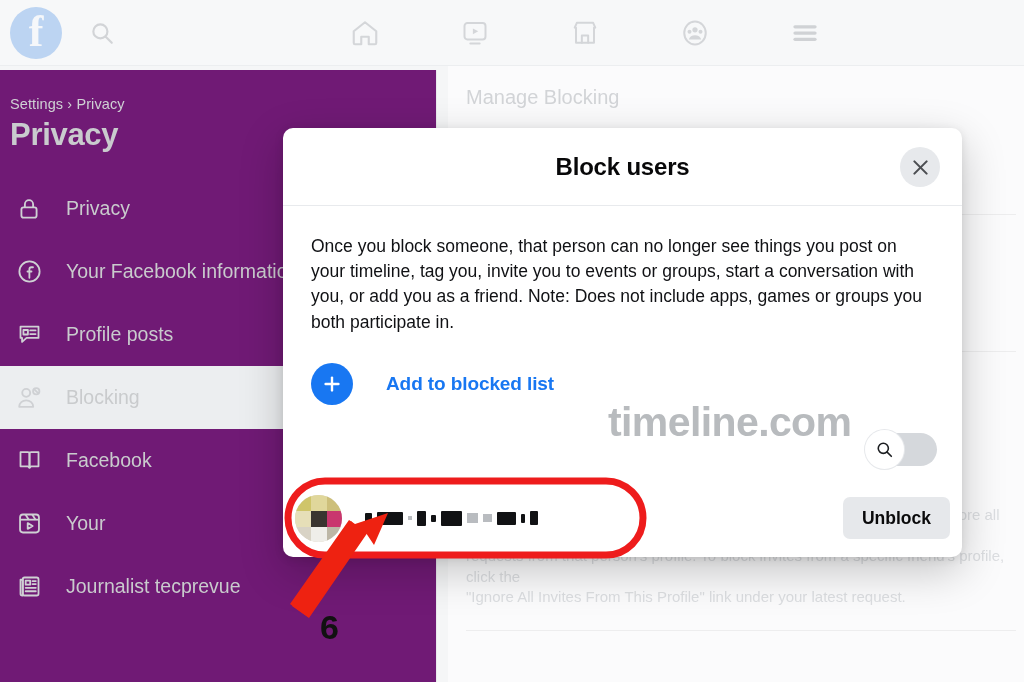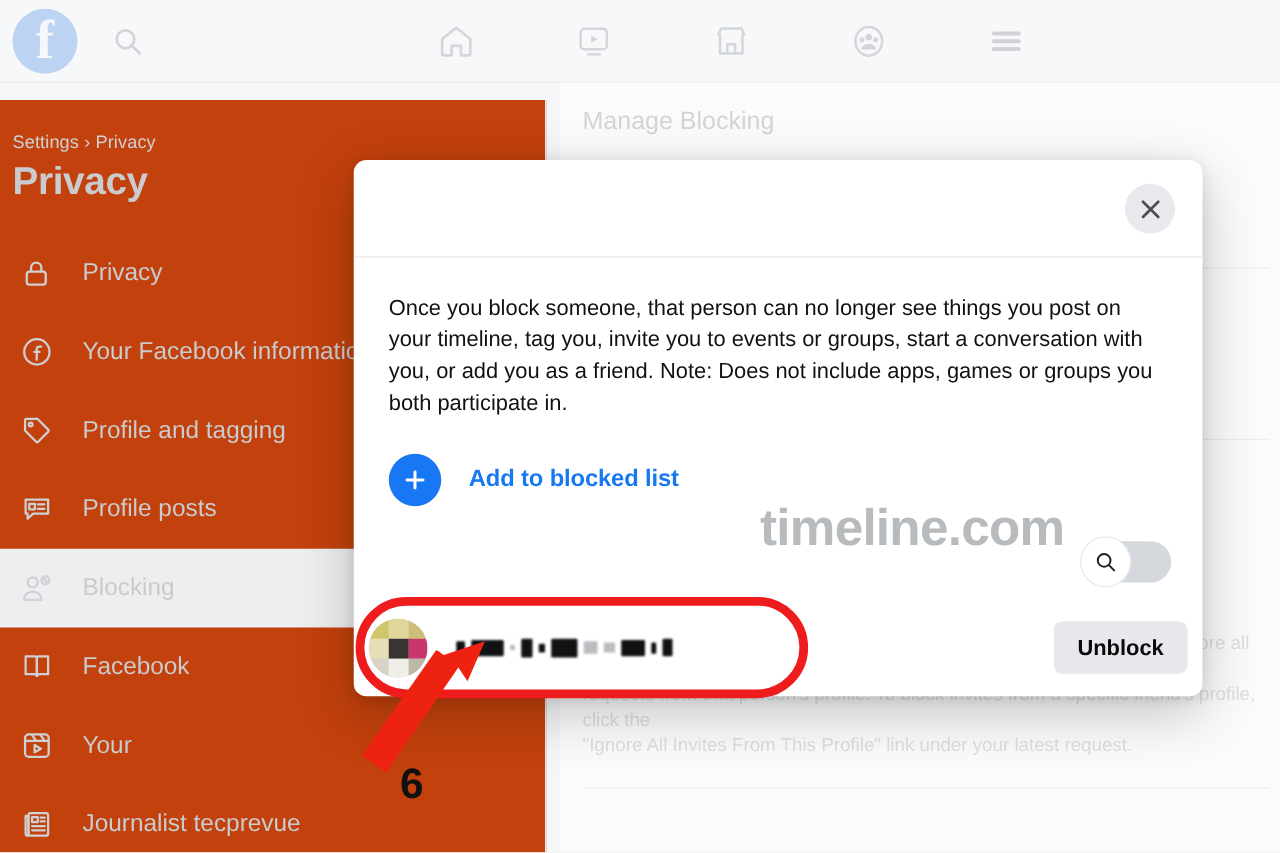--- a/index.html
+++ b/index.html
@@ -57,22 +57,22 @@
     display: flex; align-items: center; gap: 0px;
   }
   .topnav-btn {
     width: 110px; height: 58px;
     display: flex; align-items: center; justify-content: center;
   }
   .gicon { display: block; }
 
   
   #sidebar {
-    position: absolute; left: 0; top: 80px; width: 437px; bottom: 0;
-    background: #c2410c;
+    position: absolute; left: 0; top: 70px; width: 437px; bottom: 0;
+    background: #701a75;
     border-right: 1px solid #e9eaec;
     padding-top: 26px;
   }
   #breadcrumb {
     font-size: 14.5px; color: #cfd1d4; margin-left: 10px;
     letter-spacing: .1px;
   }
   #page-title {
     font-size: 31px; font-weight: bold; color: #c9cbce;
     margin-left: 10px; margin-top: 5px; letter-spacing: -.3px;
@@ -135,21 +135,21 @@
     background: #e7e9ec;
     display: flex; align-items: center; justify-content: center;
     border: none; cursor: pointer;
   }
   #modal-body { padding: 28px 28px 0 28px; }
   #modal-desc {
     font-size: 17.5px; color: #101114; line-height: 1.44;
     max-width: 616px;
   }
   #add-row {
-    display: flex; align-items: center; gap: 22px;
+    display: flex; align-items: center; gap: 33px;
     margin-top: 28px; cursor: pointer;
   }
   #add-circle {
     width: 42px; height: 42px; border-radius: 50%;
     background: #1877f2;
     display: flex; align-items: center; justify-content: center;
     flex: none;
   }
   #add-label {
     font-size: 19px; color: #1877f2; font-weight: bold; letter-spacing: -.1px;
@@ -300,29 +300,20 @@
         <div class="side-item">
           <span class="s-ico">
             <svg width="27" height="27" viewBox="0 0 24 24" fill="none" stroke="#cfd1d4" stroke-width="1.6">
               <circle cx="12" cy="12" r="9"></circle>
               <path d="M13.6 8.2h1.5M13.6 8.2c-1 0-1.7.6-1.7 1.8v7.6M10.2 12h3.6" stroke-linecap="round"></path>
             </svg>
           </span>
           <span class="s-label">Your Facebook information</span>
         </div>
 
-        <div class="side-item">
-          <span class="s-ico">
-            <svg width="27" height="27" viewBox="0 0 24 24" fill="none" stroke="#cfd1d4" stroke-width="1.6" stroke-linejoin="round">
-              <path d="M11.6 3.6H4.4a.8.8 0 0 0-.8.8v7.2a1 1 0 0 0 .3.7l7.6 7.6a1 1 0 0 0 1.4 0l7.2-7.2a1 1 0 0 0 0-1.4l-7.6-7.6a1 1 0 0 0-.9-.1z"></path>
-              <circle cx="7.6" cy="7.6" r="1.3"></circle>
-            </svg>
-          </span>
-          <span class="s-label">Profile and tagging</span>
-        </div>
 
         <div class="side-item">
           <span class="s-ico">
             <svg width="27" height="27" viewBox="0 0 24 24" fill="none" stroke="#cfd1d4" stroke-width="1.6" stroke-linejoin="round">
               <path d="M4 5h16v10H9.4L5.4 18.6V15H4z"></path>
               <rect x="6.6" y="8" width="4" height="4"></rect>
               <line x1="12.6" y1="8.4" x2="17.4" y2="8.4" stroke-linecap="round"></line>
               <line x1="12.6" y1="11.6" x2="17.4" y2="11.6" stroke-linecap="round"></line>
             </svg>
           </span>
@@ -420,20 +411,21 @@
 "Ignore All Invites From This Profile" link under your latest request.</p>
         </div>
         <div class="bg-divider" style="margin-top:22px"></div>
       </div>
     </div>
   </div>
 
   <div id="modal">
 
     <div id="modal-header">
+      <div id="modal-title">Block users</div>
       <button id="close-btn">
         <svg width="21" height="21" viewBox="0 0 24 24" stroke="#4b4d51" stroke-width="2.4" stroke-linecap="round">
           <line x1="5" y1="5" x2="19" y2="19"></line>
           <line x1="19" y1="5" x2="5" y2="19"></line>
         </svg>
       </button>
     </div>
 
     <div id="modal-body">
       <div id="modal-desc">Once you block someone, that person can no longer see things you post on your timeline, tag you, invite you to events or groups, start a conversation with you, or add you as a friend. Note: Does not include apps, games or groups you both participate in.</div>

